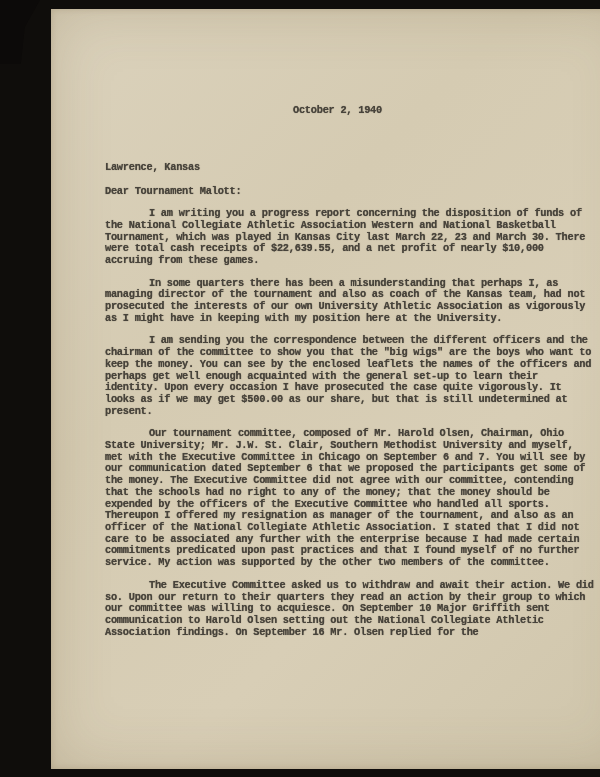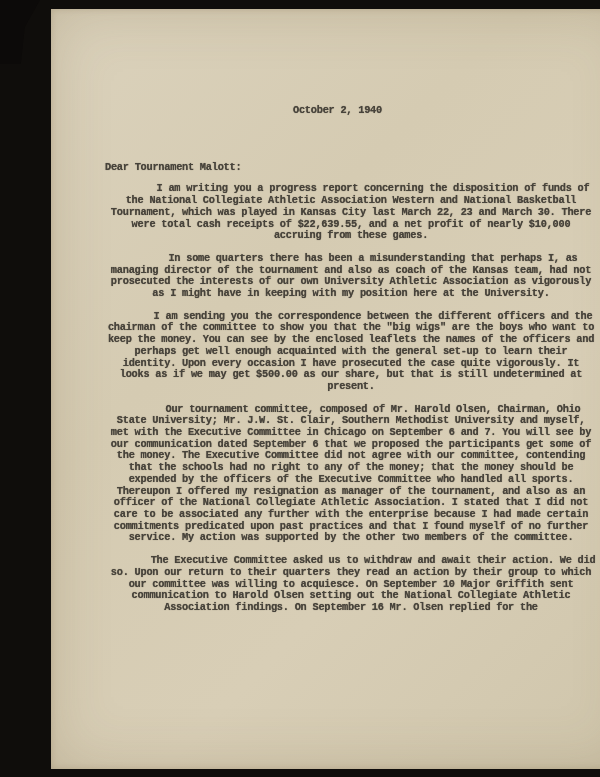--- a/index.html
+++ b/index.html
@@ -59,34 +59,35 @@
     white-space: nowrap;
   }
   .salutation {
     margin-top: 13px;
     margin-bottom: 10px;
     white-space: nowrap;
   }
   .para {
     margin: 0 0 11px 0;
     text-indent: 44px;
-    text-align: center;
+    text-align: left;
     font-family: Liberation Mono, monospace;
   }
 </style>
 </head>
 <body>
 
 <div class="scan">
   <div class="paper">
     <div class="letter">
 
       <div class="date-line">October 2, 1940</div>
 
       <div class="recipient-block">
+        <div class="recipient-line">Lawrence, Kansas</div>
       </div>
 
       <div class="salutation">Dear Tournament Malott:</div>
 
       <p class="para">I am writing you a progress report concerning the disposition of funds of the National Collegiate Athletic Association Western and National Basketball Tournament, which was played in Kansas City last March 22, 23 and March 30. There were total cash receipts of $22,639.55, and a net profit of nearly $10,000 accruing from these games.</p>
       <p class="para">In some quarters there has been a misunderstanding that perhaps I, as managing director of the tournament and also as coach of the Kansas team, had not prosecuted the interests of our own University Athletic Association as vigorously as I might have in keeping with my position here at the University.</p>
       <p class="para">I am sending you the correspondence between the different officers and the chairman of the committee to show you that the "big wigs" are the boys who want to keep the money. You can see by the enclosed leaflets the names of the officers and perhaps get well enough acquainted with the general set-up to learn their identity. Upon every occasion I have prosecuted the case quite vigorously. It looks as if we may get $500.00 as our share, but that is still undetermined at present.</p>
       <p class="para">Our tournament committee, composed of Mr. Harold Olsen, Chairman, Ohio State University; Mr. J.W. St. Clair, Southern Methodist University and myself, met with the Executive Committee in Chicago on September 6 and 7. You will see by our communication dated September 6 that we proposed the participants get some of the money. The Executive Committee did not agree with our committee, contending that the schools had no right to any of the money; that the money should be expended by the officers of the Executive Committee who handled all sports. Thereupon I offered my resignation as manager of the tournament, and also as an officer of the National Collegiate Athletic Association. I stated that I did not care to be associated any further with the enterprise because I had made certain commitments predicated upon past practices and that I found myself of no further service. My action was supported by the other two members of the committee.</p>
       <p class="para">The Executive Committee asked us to withdraw and await their action. We did so. Upon our return to their quarters they read an action by their group to which our committee was willing to acquiesce. On September 10 Major Griffith sent communication to Harold Olsen setting out the National Collegiate Athletic Association findings. On September 16 Mr. Olsen replied for the</p>
 

